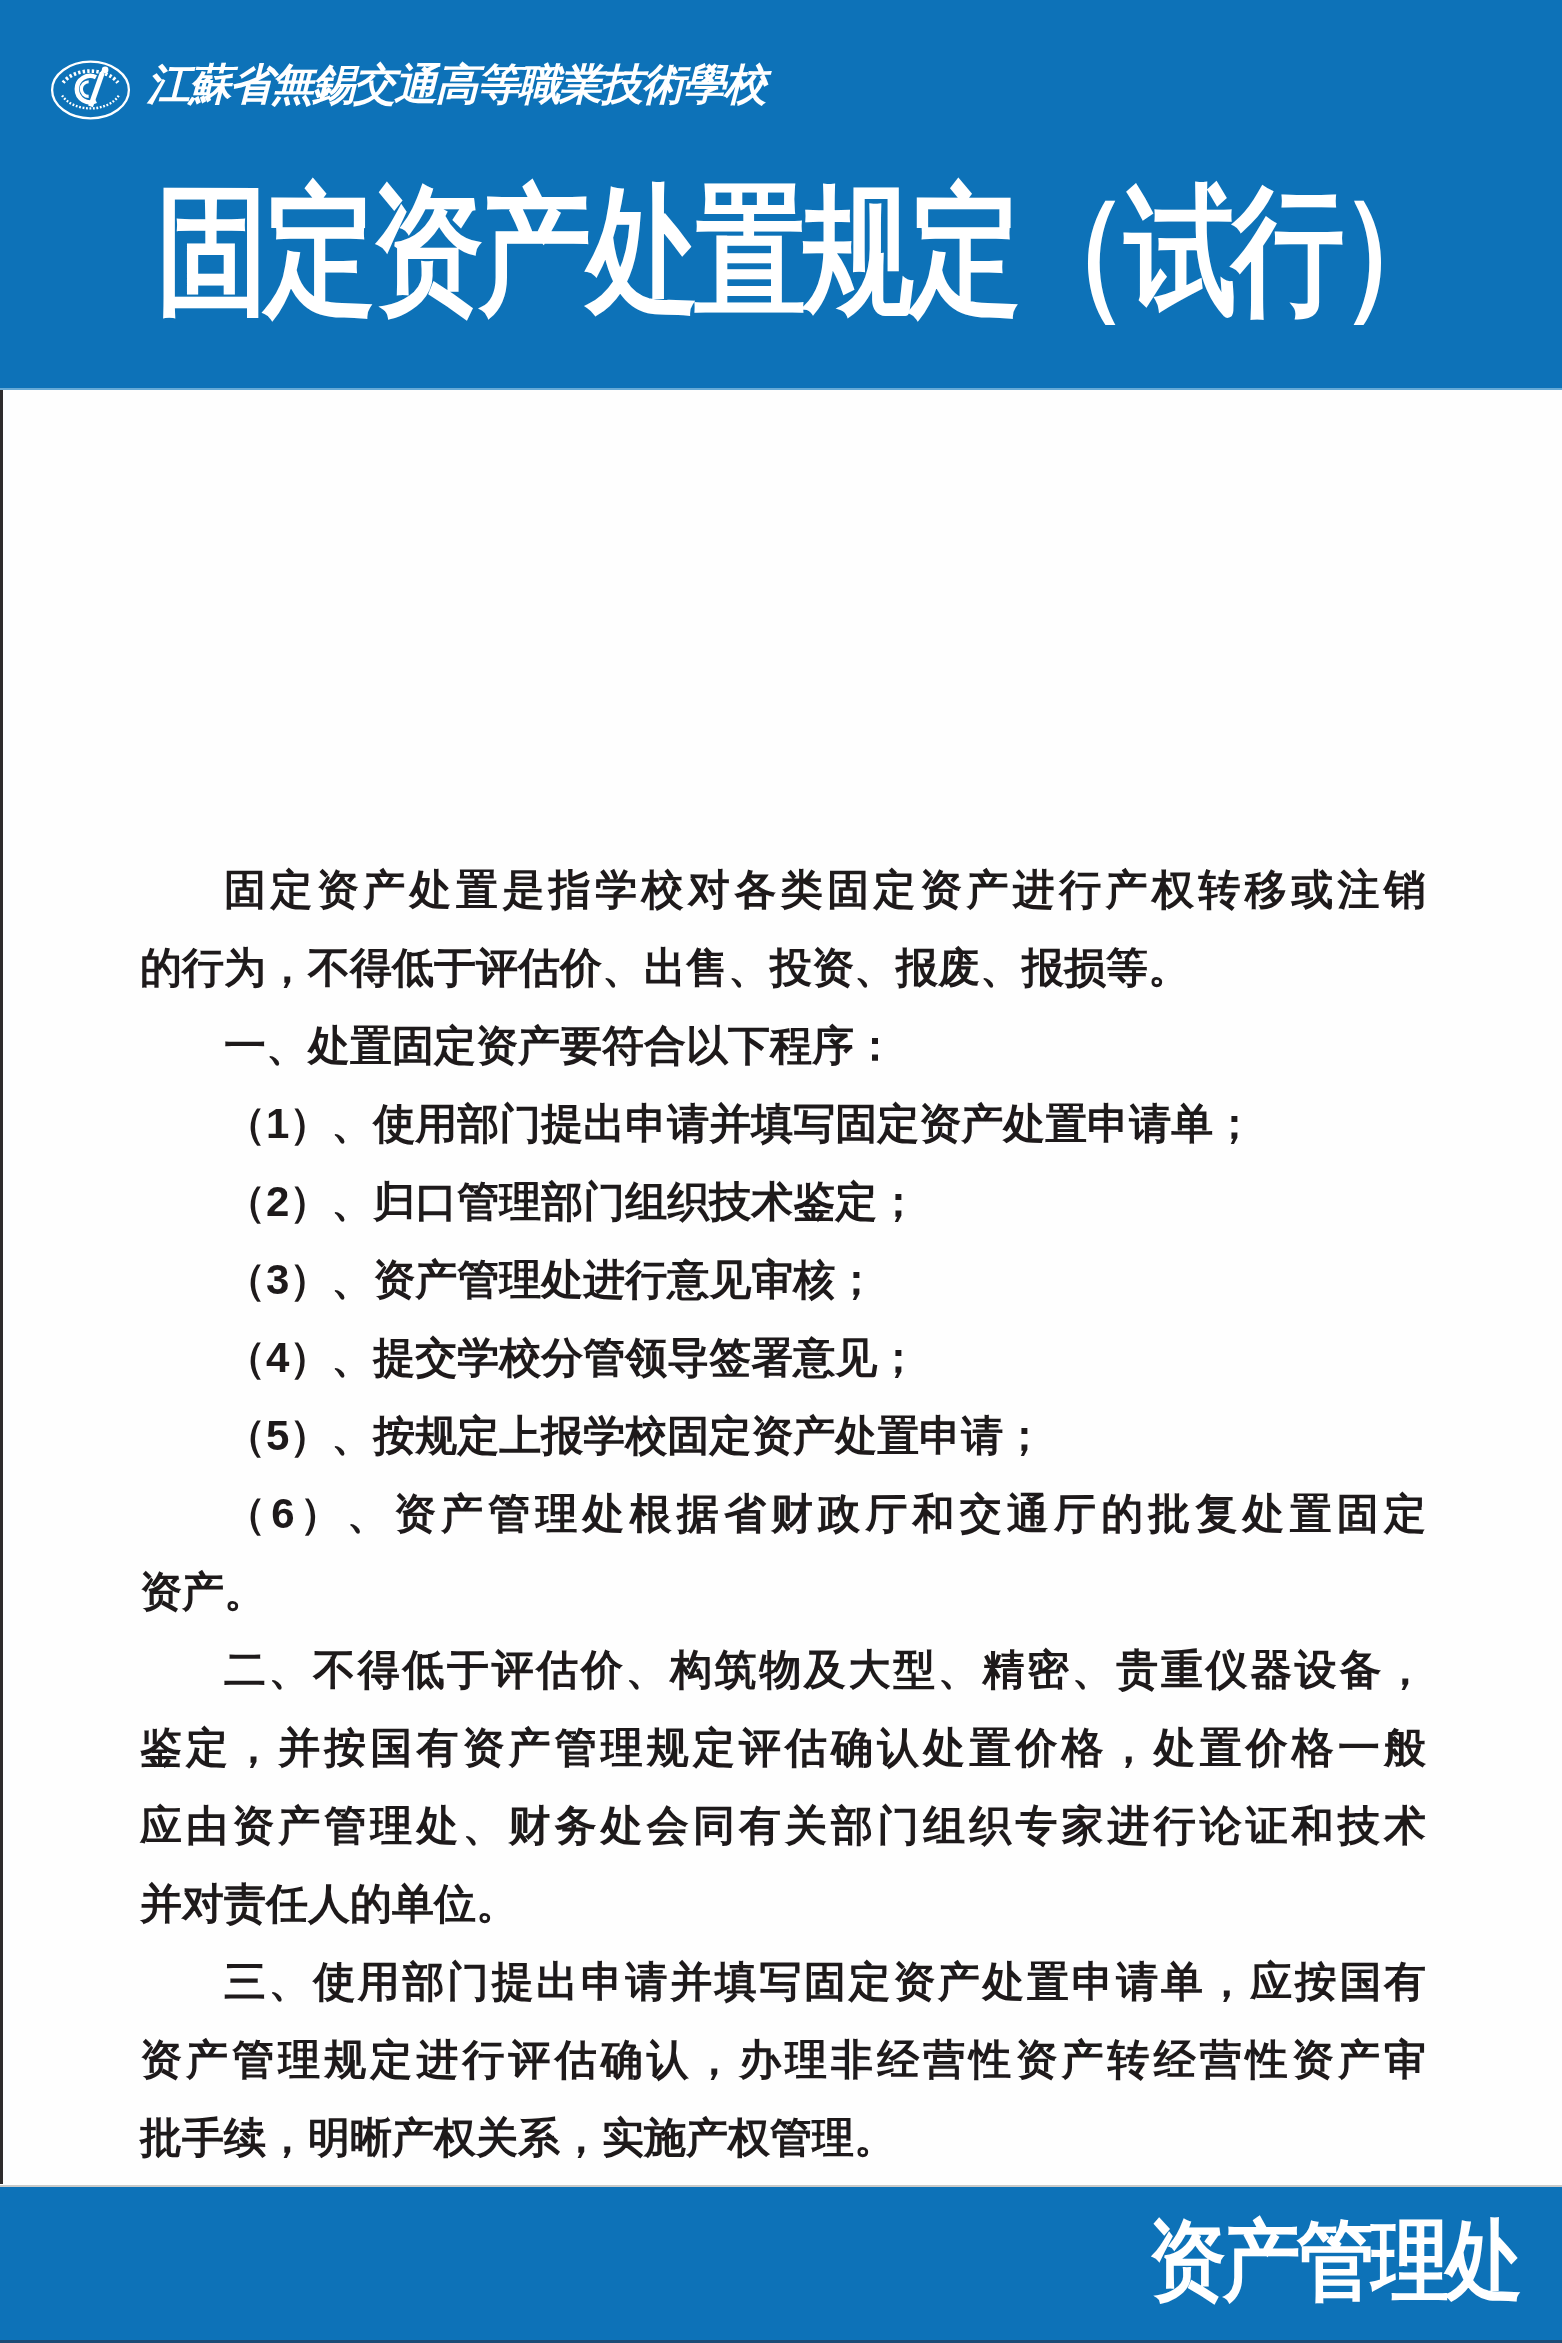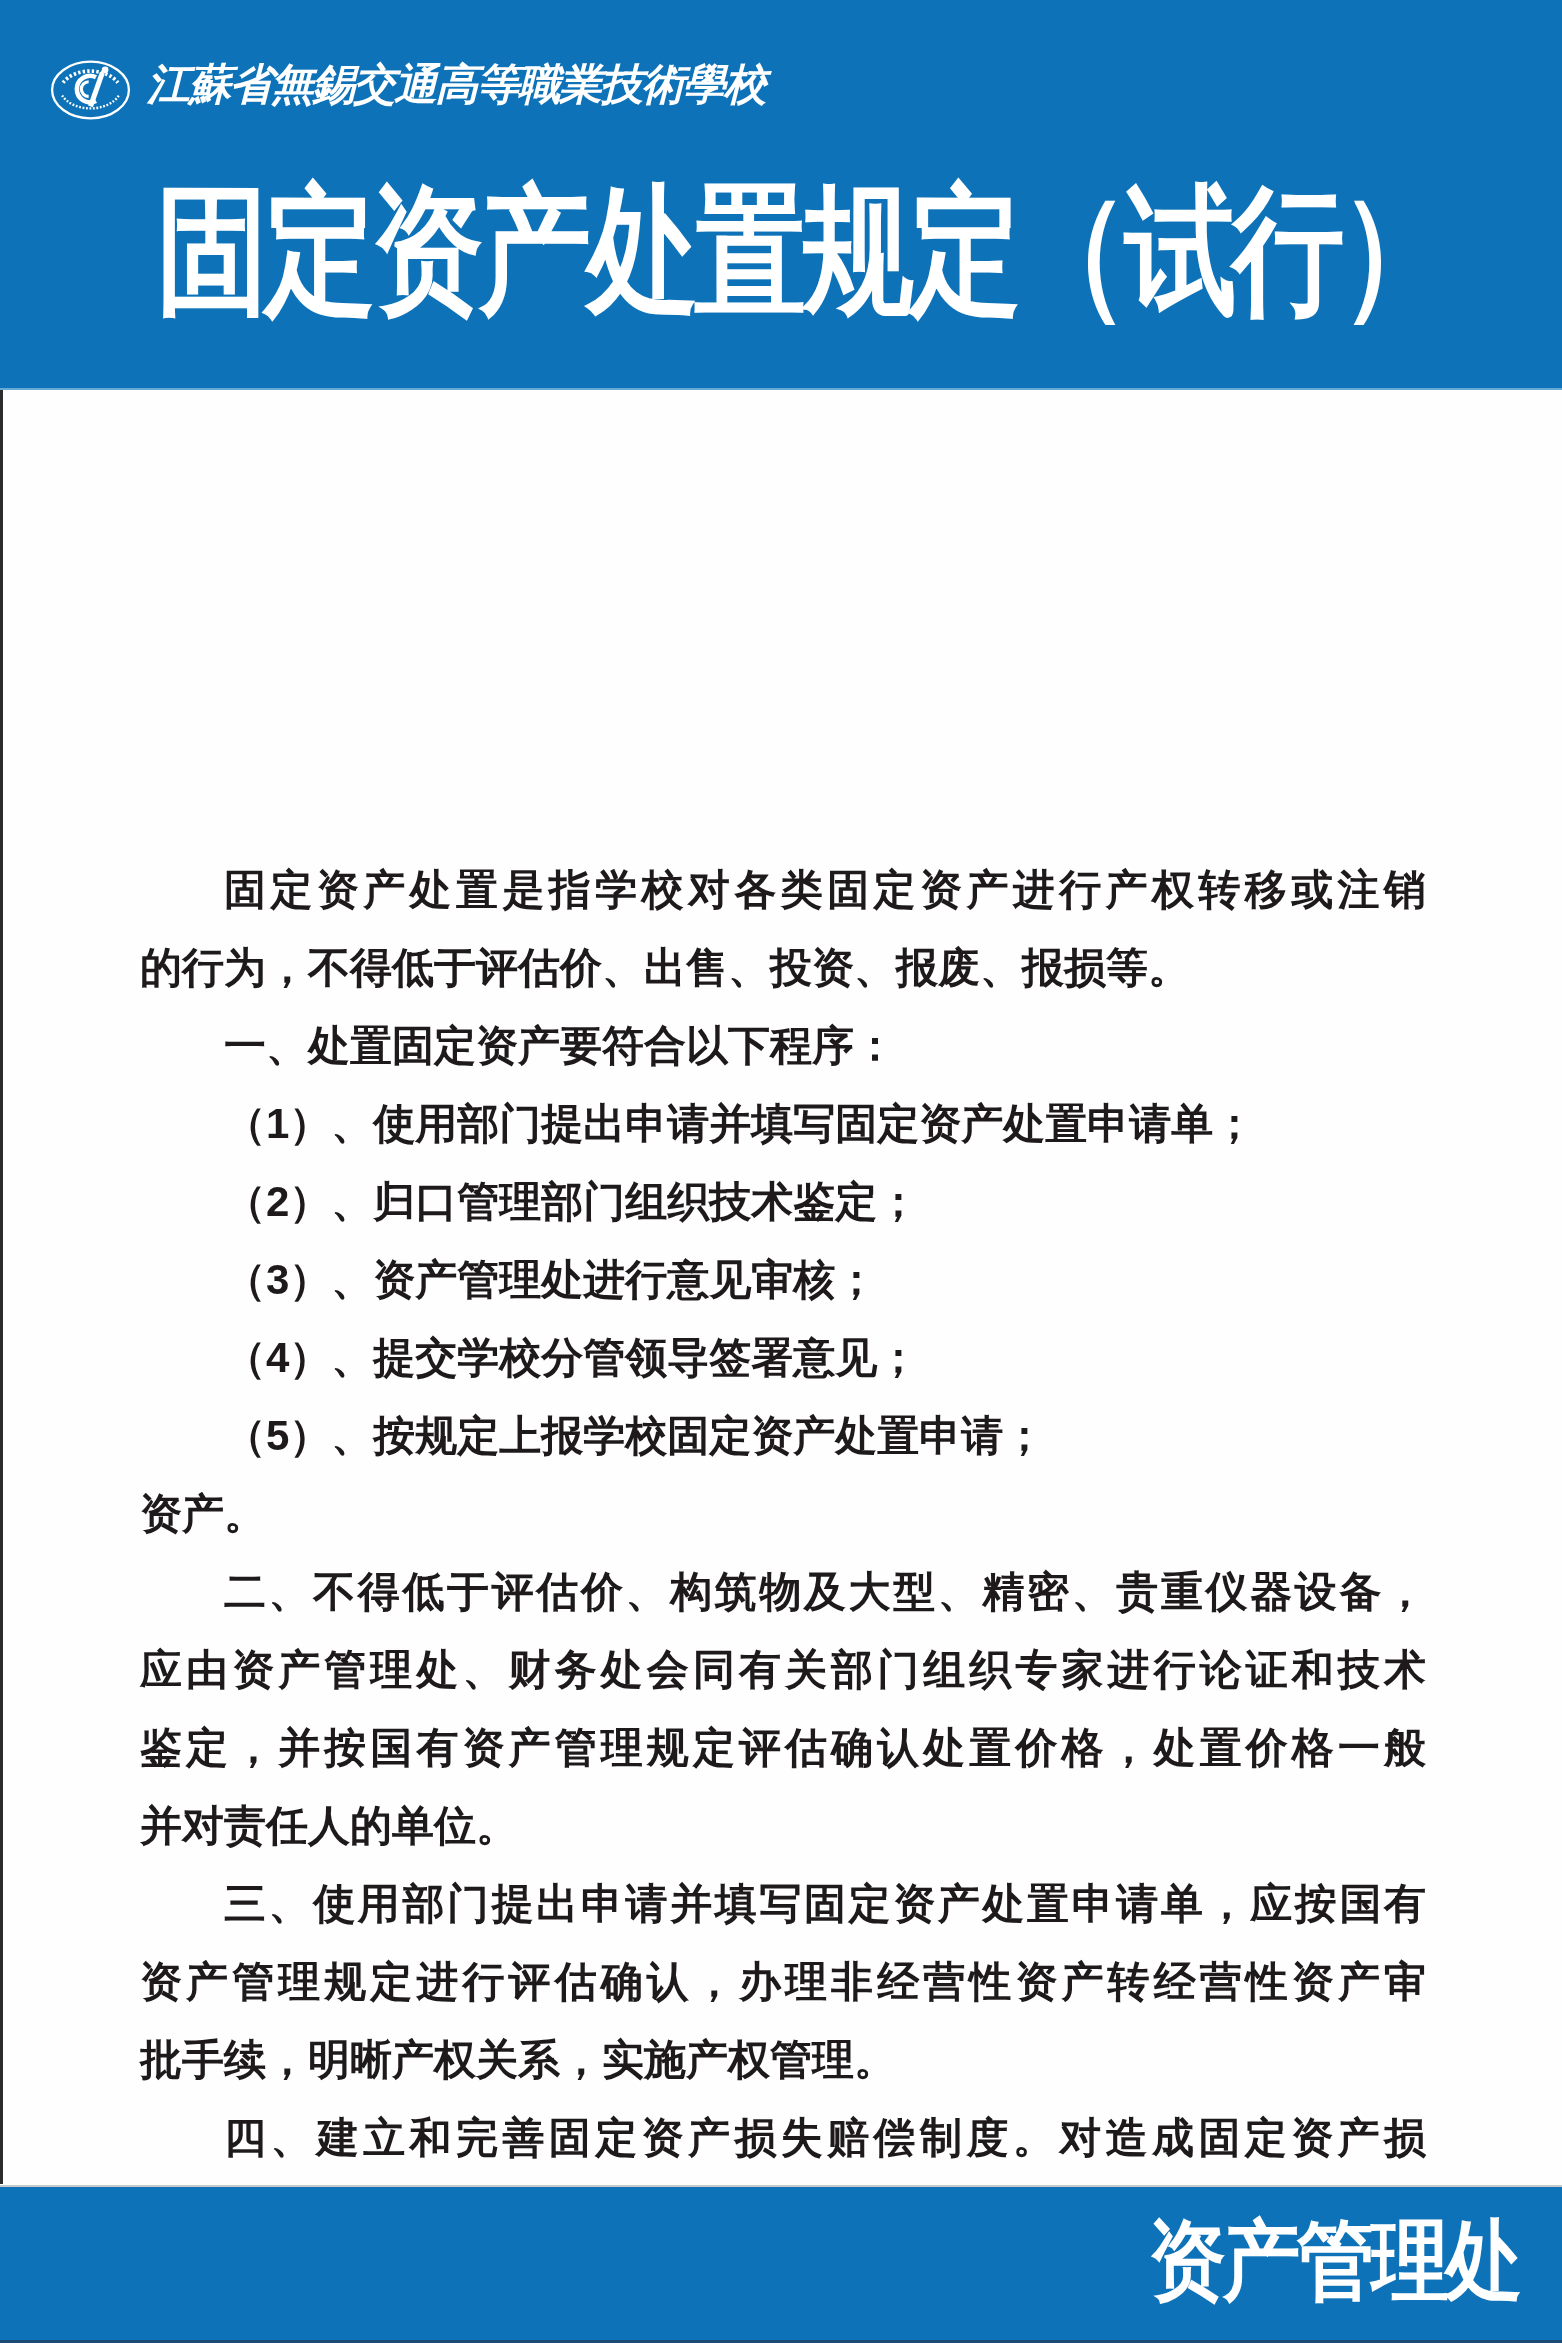--- a/index.html
+++ b/index.html
@@ -162,24 +162,25 @@
     <div class="body-text">
 
     <div class="line indent justify">固定资产处置是指学校对各类固定资产进行产权转移或注销</div>
         <div class="line">的行为，不得低于评估价、出售、投资、报废、报损等。</div>
         <div class="line indent">一、处置固定资产要符合以下程序：</div>
         <div class="line indent">（1）、使用部门提出申请并填写固定资产处置申请单；</div>
         <div class="line indent">（2）、归口管理部门组织技术鉴定；</div>
         <div class="line indent">（3）、资产管理处进行意见审核；</div>
         <div class="line indent">（4）、提交学校分管领导签署意见；</div>
         <div class="line indent">（5）、按规定上报学校固定资产处置申请；</div>
+        <div class="line indent justify">（6）、资产管理处根据省财政厅和交通厅的批复处置固定</div>
         <div class="line">资产。</div>
         <div class="line indent justify">二、不得低于评估价、构筑物及大型、精密、贵重仪器设备，</div>
+        <div class="line justify">鉴定，并按国有资产管理规定评估确认处置价格，处置价格一般</div>
         <div class="line justify">应由资产管理处、财务处会同有关部门组织专家进行论证和技术</div>
-        <div class="line justify">鉴定，并按国有资产管理规定评估确认处置价格，处置价格一般</div>
         <div class="line">并对责任人的单位。</div>
         <div class="line indent justify">三、使用部门提出申请并填写固定资产处置申请单，应按国有</div>
         <div class="line justify">资产管理规定进行评估确认，办理非经营性资产转经营性资产审</div>
         <div class="line">批手续，明晰产权关系，实施产权管理。</div>
         <div class="line indent justify">四、建立和完善固定资产损失赔偿制度。对造成固定资产损</div>
         <div class="line justify">坏、丢失的直接责任人，应追究其相关责任，并对责任人的单位</div>
         <div class="line">负责人追究连带管理责任。</div>
       </div>
   </div>
   <div class="left-edge-artifact"></div>

